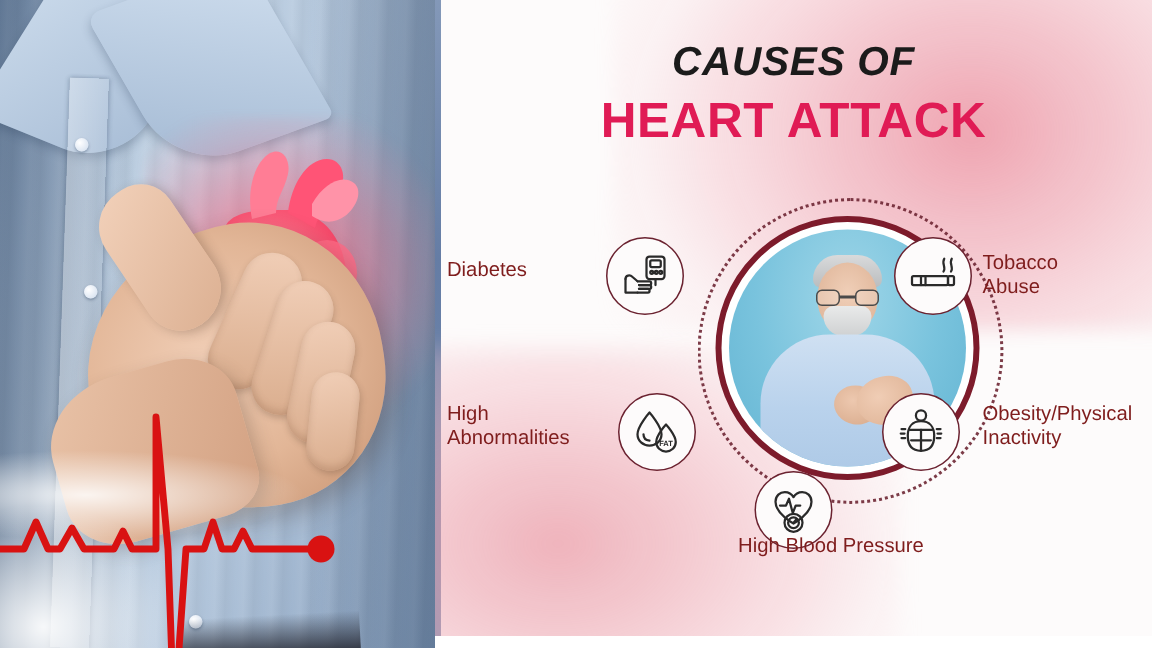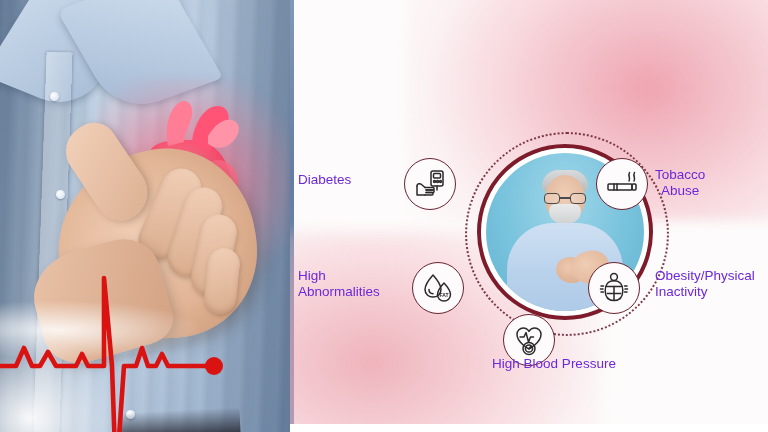--- a/index.html
+++ b/index.html
@@ -280,27 +280,27 @@
     background:#fdfbfb;
     display:flex; align-items:center; justify-content:center;
   }
   .bubble svg { display:block; }
 
   .label {
     position:absolute;
     font-family:"Liberation Sans", sans-serif;
     font-size:13.5px;
     font-weight:400;
-    color:#6d28d9;
+    color:#7f1d1d;
     line-height:1.22;
     white-space:pre-line;
   }
   #lbl-diabetes   { left:8px;  top:172px; }
   #lbl-lipid      { left:8px;  top:268px; }
-  #lbl-tobacco    { left:365px; top:167px;text-align:center; }
+  #lbl-tobacco    { left:365px; top:167px; }
   #lbl-obesity    { left:365px; top:268px; width:130px; }
   #lbl-bp         { left:0;   top:356px; width:478px; text-align:center;padding-left:25px; }
 
   #bub-diabetes { left:114px; top:158px; }
   #bub-lipid    { left:122px; top:262px; }
   #bub-tobacco  { left:306px; top:158px; }
   #bub-obesity  { left:298px; top:262px; }
   #bub-bp       { left:213px; top:314px; }
 
   .ico { stroke:#2a2a2a; stroke-width:1.5; fill:none; stroke-linecap:round; stroke-linejoin:round; }
@@ -364,20 +364,24 @@
       <polyline points="0,118 16,118 24,100 32,118 40,118 48,104 56,118 76,118 82,106 88,118 104,118 104,30 112,118 116,232 124,118 136,118 142,100 148,118 156,118 162,106 168,118 212,118" fill="none" stroke="#d91212" stroke-width="4.6" stroke-linejoin="round" stroke-linecap="round"></polyline>
       <circle cx="214" cy="118" r="9" fill="#d91212"></circle>
     </svg>
   </div>
 
   <div id="right-panel">
     <div class="divider"></div>
     <div class="bg-pink-tr"></div>
     <div class="bg-pink-bl"></div>
 
+    <div id="title-block">
+      <div id="title-top">CAUSES OF</div>
+      <div id="title-main">HEART ATTACK</div>
+    </div>
 
     <div id="diagram">
 
       <div class="dotted-ring"></div>
 
       <div class="center-photo">
         <div class="center-photo-inner">
           <div class="m-hair"></div>
           <div class="m-head"></div>
           <div class="m-glasses">

